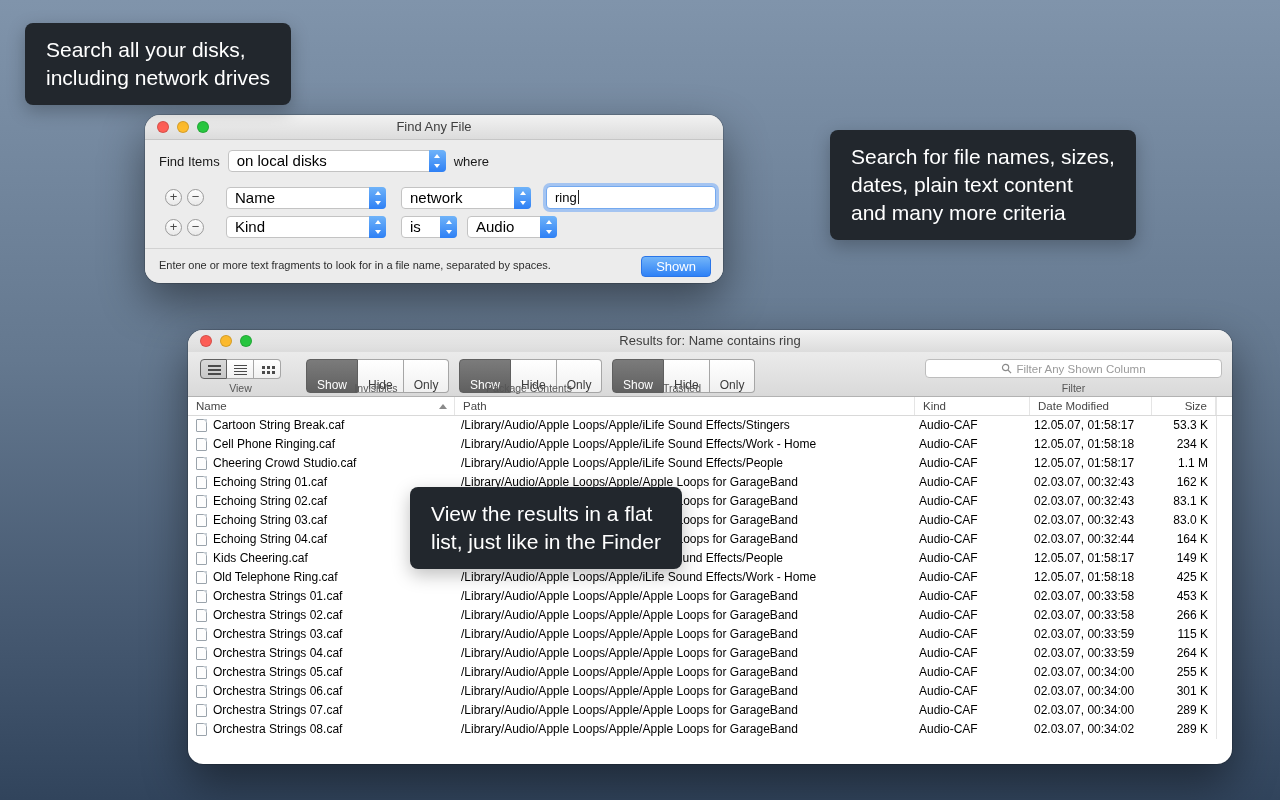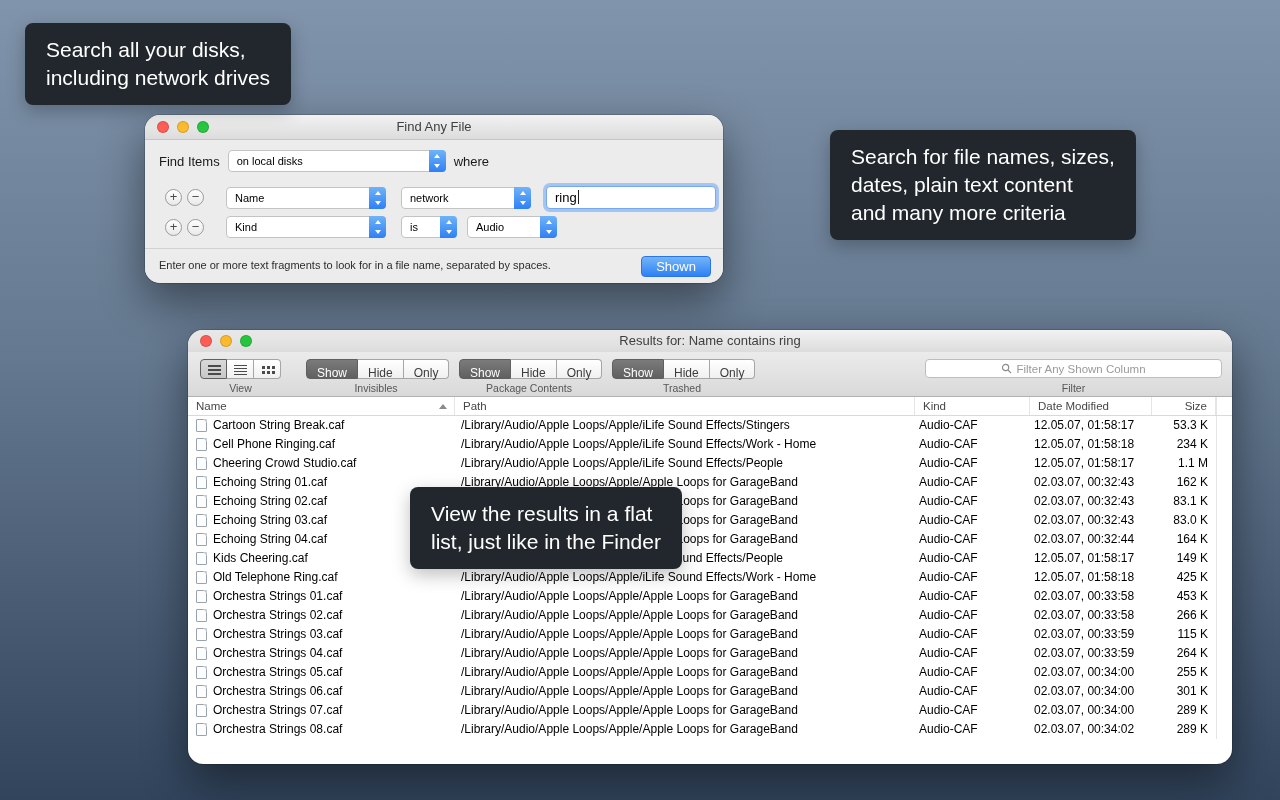--- a/index.html
+++ b/index.html
@@ -34,21 +34,21 @@
   .lights { position:absolute; left:12px; top:6px; display:flex; gap:8px; }
   .light { width:12px; height:12px; border-radius:50%; border:1px solid rgba(0,0,0,.15); }
   .light.red    { background:#ff5f57; }
   .light.yellow { background:#febc2e; }
   .light.green  { background:#28c840; }
 
   
   .popup {
     position:relative; height:22px; background:#fff;
     border:1px solid #c3c3c3; border-radius:4px;
-    font-size:11px; color:#000;
+    font-size:15px; color:#000;
   }
   .popup .pv { position:absolute; left:8px; right:20px; top:0; line-height:20px; white-space:nowrap; overflow:hidden; }
   .popup .stepper {
     position:absolute; right:-1px; top:-1px; bottom:-1px; width:17px;
     background:linear-gradient(to bottom,#6fb3f9,#2e80f5);
     border-radius:0 4px 4px 0;
   }
   .popup .stepper::before, .popup .stepper::after {
     content:""; position:absolute; left:50%; transform:translateX(-50%);
     border-left:3.5px solid transparent; border-right:3.5px solid transparent;
@@ -94,21 +94,21 @@
   .toolbar {
     position:relative; height:45px;
     background:linear-gradient(to bottom,#ebebeb,#d9d9d9);
     border-bottom:1px solid #b2b2b2;
   }
   .seg-group { position:absolute; top:7px; display:flex; }
   .seg {
     height:20px; font-size:12px; line-height:18px; text-align:center;
     border:1px solid #a6a6a6; border-left-width:0;
     background:linear-gradient(to bottom,#ffffff,#f0f0f0); color:#3c3c3c;
-    padding:4px 10px; min-width:44px;
+    padding:16px 10px; min-width:44px;
   }
   .seg:first-child { border-left-width:1px; border-radius:4px 0 0 4px; }
   .seg:last-child  { border-radius:0 4px 4px 0; }
   .seg.on { background:linear-gradient(to bottom,#7b7b7b,#606060); color:#fff; border-color:#5f5f5f; }
   .tool-label {
     position:absolute; top:30px; font-size:10.5px; color:#565656; text-align:center; white-space:nowrap;
   }
   
   .vseg { padding:0; width:27px; min-width:27px; position:relative; }
   .vseg.on { background:linear-gradient(to bottom,#d9d9d9,#c8c8c8); }

